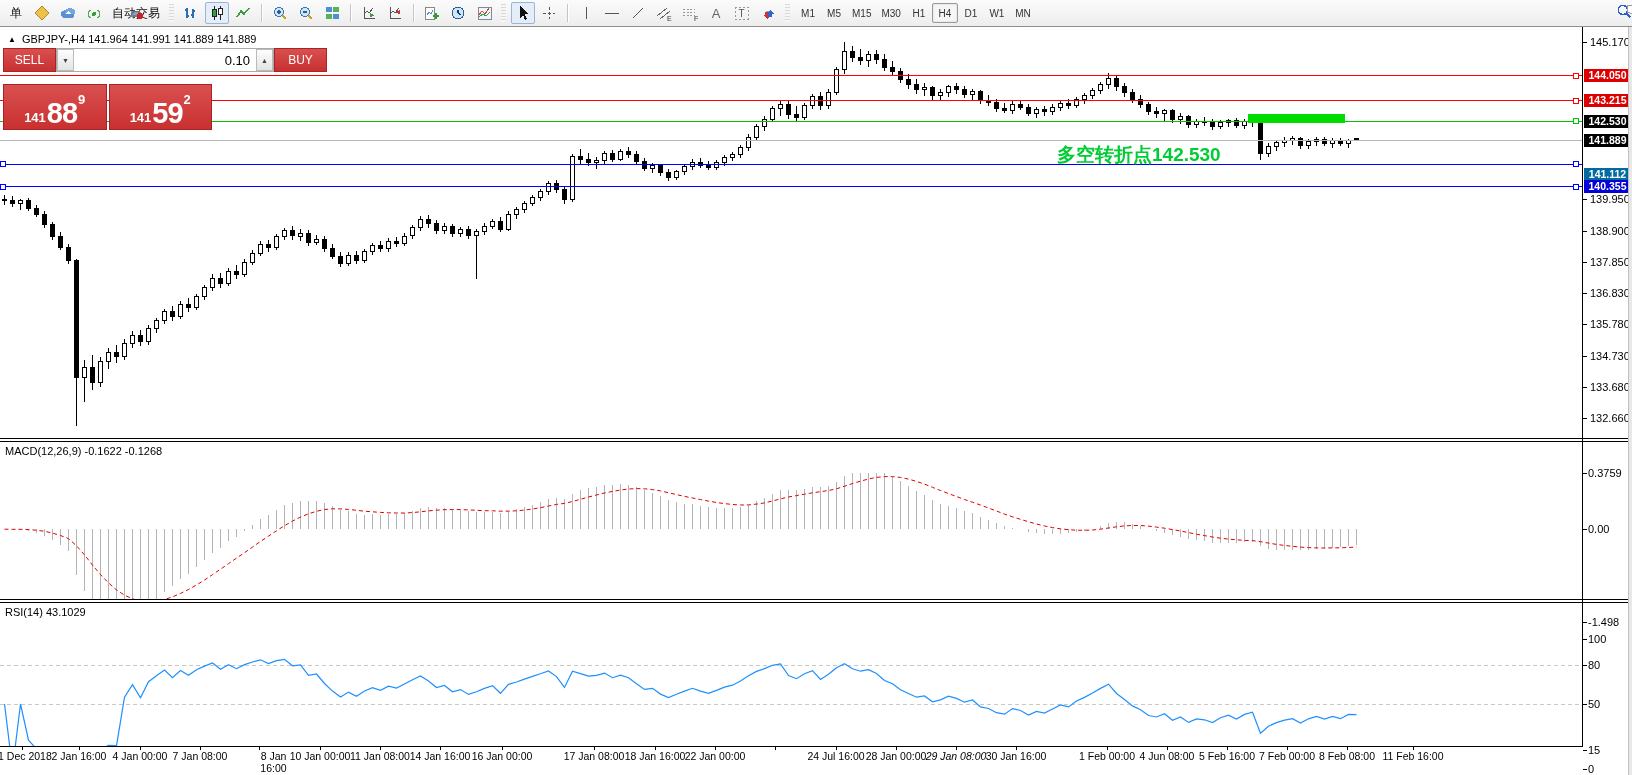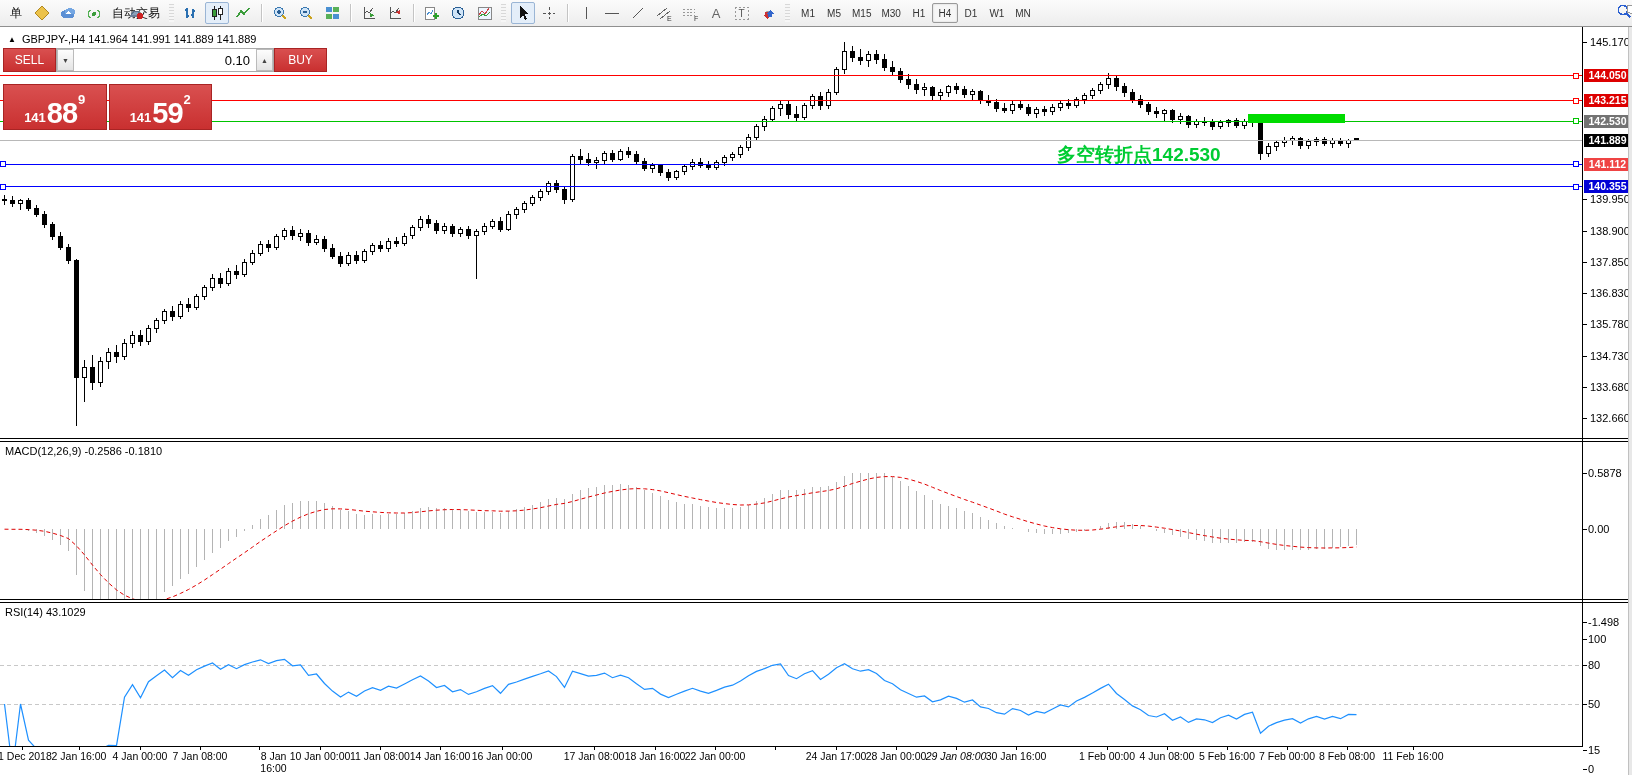--- a/index.html
+++ b/index.html
@@ -794,21 +794,21 @@
       <line x1="0" y1="102.0" x2="1582" y2="102.0" stroke="#c8c8c8" stroke-dasharray="4 3"></line>
       <line x1="0" y1="147.5" x2="1582" y2="147.5" stroke="#c8c8c8" stroke-dasharray="4 3"></line>
       <polyline fill="none" stroke="#1e90ff" stroke-width="1.2" shape-rendering="auto" points="4.5,102.0 12.5,167.0 20.5,102.0 28.5,138.1 36.5,147.0 44.5,154.0 52.5,157.7 60.5,159.6 68.5,161.1 76.5,164.9 84.5,157.9 92.5,158.6 100.5,147.5 108.5,143.3 116.5,143.7 124.5,95.1 132.5,82.6 140.5,95.8 148.5,79.7 156.5,73.7 164.5,68.0 172.5,75.6 180.5,68.6 188.5,73.2 196.5,67.8 204.5,64.1 212.5,61.0 220.5,67.2 228.5,62.8 236.5,66.7 244.5,62.6 252.5,60.0 260.5,57.8 268.5,61.5 276.5,58.7 284.5,57.3 292.5,63.8 300.5,62.9 308.5,73.3 316.5,72.0 324.5,81.5 332.5,89.1 340.5,95.0 348.5,90.1 356.5,94.2 364.5,89.0 372.5,85.6 380.5,88.4 388.5,84.1 396.5,86.1 404.5,82.0 412.5,77.8 420.5,74.0 428.5,79.0 436.5,85.5 444.5,83.5 452.5,89.8 460.5,87.6 468.5,92.4 476.5,89.8 484.5,86.4 492.5,83.6 500.5,91.3 508.5,82.3 516.5,80.0 524.5,77.1 532.5,74.4 540.5,71.8 548.5,68.9 556.5,74.6 564.5,85.4 572.5,69.2 580.5,71.6 588.5,74.1 596.5,73.4 604.5,71.1 612.5,75.7 620.5,73.1 628.5,75.8 636.5,81.8 644.5,87.4 652.5,86.3 660.5,92.1 668.5,95.5 676.5,92.2 684.5,89.1 692.5,86.3 700.5,89.1 708.5,91.4 716.5,88.4 724.5,85.1 732.5,83.2 740.5,79.1 748.5,73.8 756.5,69.4 764.5,66.6 772.5,63.3 780.5,62.0 788.5,73.6 796.5,76.7 804.5,71.8 812.5,68.6 820.5,77.4 828.5,72.3 836.5,65.8 844.5,61.8 852.5,66.8 860.5,69.2 868.5,67.6 876.5,71.5 884.5,78.5 892.5,81.8 900.5,87.8 908.5,91.5 916.5,95.2 924.5,94.0 932.5,99.8 940.5,97.9 948.5,94.1 956.5,96.4 964.5,100.2 972.5,98.0 980.5,104.9 988.5,106.5 996.5,110.7 1004.5,112.2 1012.5,106.6 1020.5,108.5 1028.5,113.0 1036.5,109.4 1044.5,111.1 1052.5,107.0 1060.5,102.9 1068.5,104.9 1076.5,99.0 1084.5,95.4 1092.5,91.0 1100.5,86.4 1108.5,82.2 1116.5,91.5 1124.5,97.6 1132.5,103.9 1140.5,107.7 1148.5,113.5 1156.5,115.0 1164.5,111.7 1172.5,118.3 1180.5,115.0 1188.5,120.4 1196.5,116.9 1204.5,117.8 1212.5,120.6 1220.5,115.8 1228.5,113.2 1236.5,117.0 1244.5,112.4 1252.5,110.2 1260.5,131.2 1268.5,124.2 1276.5,120.6 1284.5,118.2 1292.5,116.6 1300.5,121.0 1308.5,116.8 1316.5,114.5 1324.5,117.1 1332.5,114.4 1340.5,116.7 1348.5,112.4 1356.5,112.7"></polyline>
     </svg>
 
   <div class="splitter" style="top:411px"></div>
   <div class="splitter" style="top:572px"></div>
   <div id="plot-border-right"></div>
   <div id="plot-border-bottom"></div>
 
-  <div class="panel-label" style="top:418px">MACD(12,26,9) -0.2586 -0.1810</div>
+  <div class="panel-label" style="top:418px">MACD(12,26,9) -0.1622 -0.1268</div>
   <div class="panel-label" style="top:579px">RSI(14) 43.1029</div>
 
   <div id="annotation" style="left: 1057px; top: 115px; color: rgb(0, 204, 51); text-align: right;">多空转折点142.530</div>
 
   <div id="trade-panel">
     <div class="tp-row1">
       <div class="btn-red" id="sell-btn">SELL</div>
       <div class="vol-wrap">
         <div class="spin">▼</div>
         <input id="vol-input" value="0.10" style="">
@@ -844,25 +844,25 @@
       <div class="ptickmark" style="top:297px"></div>
       <div class="ptick" style="top:291px">135.780</div>
       <div class="ptickmark" style="top:329px"></div>
       <div class="ptick" style="top:323px">134.730</div>
       <div class="ptickmark" style="top:360px"></div>
       <div class="ptick" style="top:354px">133.680</div>
       <div class="ptickmark" style="top:391px"></div>
       <div class="ptick" style="top:385px">132.660</div>
       <div class="badge" style="top:42px;background:#dd0000">144.050</div>
       <div class="badge" style="top:67px;background:#dd0000">143.215</div>
-      <div class="badge" style="top:88px;background:#737373">142.530</div>
-      <div class="badge" style="top:131px;background:#ef4444">141.112</div>
+      <div class="badge" style="top:88px;background:#000000">142.530</div>
+      <div class="badge" style="top:141px;background:#0369a1">141.112</div>
       <div class="badge" style="top:153px;background:#0202d6">140.355</div>
       <div class="badge" style="top:107px;background:#000000">141.889</div>
-      <div class="ind-lab" style="top:440px">0.5878</div>
+      <div class="ind-lab" style="top:440px">0.3759</div>
       <div class="ptickmark" style="top:446px"></div>
       <div class="ind-lab" style="top:496px">0.00</div>
       <div class="ptickmark" style="top:502px"></div>
       <div class="ind-lab" style="top:589px">-1.498</div>
       <div class="ptickmark" style="top:595px"></div>
       <div class="ind-lab" style="top:606px">100</div>
       <div class="ptickmark" style="top:612px"></div>
       <div class="ind-lab" style="top:632px">80</div>
       <div class="ptickmark" style="top:638px"></div>
       <div class="ind-lab" style="top:671px">50</div>
@@ -892,21 +892,21 @@
       <div class="tlab" style="left: 502px;">16 Jan 00:00</div>
       <div class="ttick" style="left: 502px;"></div>
       <div class="tlab" style="left: 594px;">17 Jan 08:00</div>
       <div class="ttick" style="left: 594px;"></div>
       <div class="tlab" style="left: 655px;">18 Jan 16:00</div>
       <div class="ttick" style="left: 655px;"></div>
       <div class="tlab" style="left: 715px;">22 Jan 00:00</div>
       <div class="ttick" style="left: 715px;"></div>
       <div class="tlab" style="left: 775px; margin-top: 43px;">23 Jan 08:00</div>
       <div class="ttick" style="left: 775px;"></div>
-      <div class="tlab" style="left: 836px;">24 Jan 17:00</div>
+      <div class="tlab" style="left: 836px;">24 Jul 16:00</div>
       <div class="ttick" style="left: 836px;"></div>
       <div class="tlab" style="left: 896px;">28 Jan 00:00</div>
       <div class="ttick" style="left: 896px;"></div>
       <div class="tlab" style="left: 956px; font-style: italic;">29 Jan 08:00</div>
       <div class="ttick" style="left: 956px;"></div>
       <div class="tlab" style="left: 1016px;">30 Jan 16:00</div>
       <div class="ttick" style="left: 1016px;"></div>
       <div class="tlab" style="left: 1107px;">1 Feb 00:00</div>
       <div class="ttick" style="left: 1107px;"></div>
       <div class="tlab" style="left: 1167px;">4 Jun 08:00</div>

